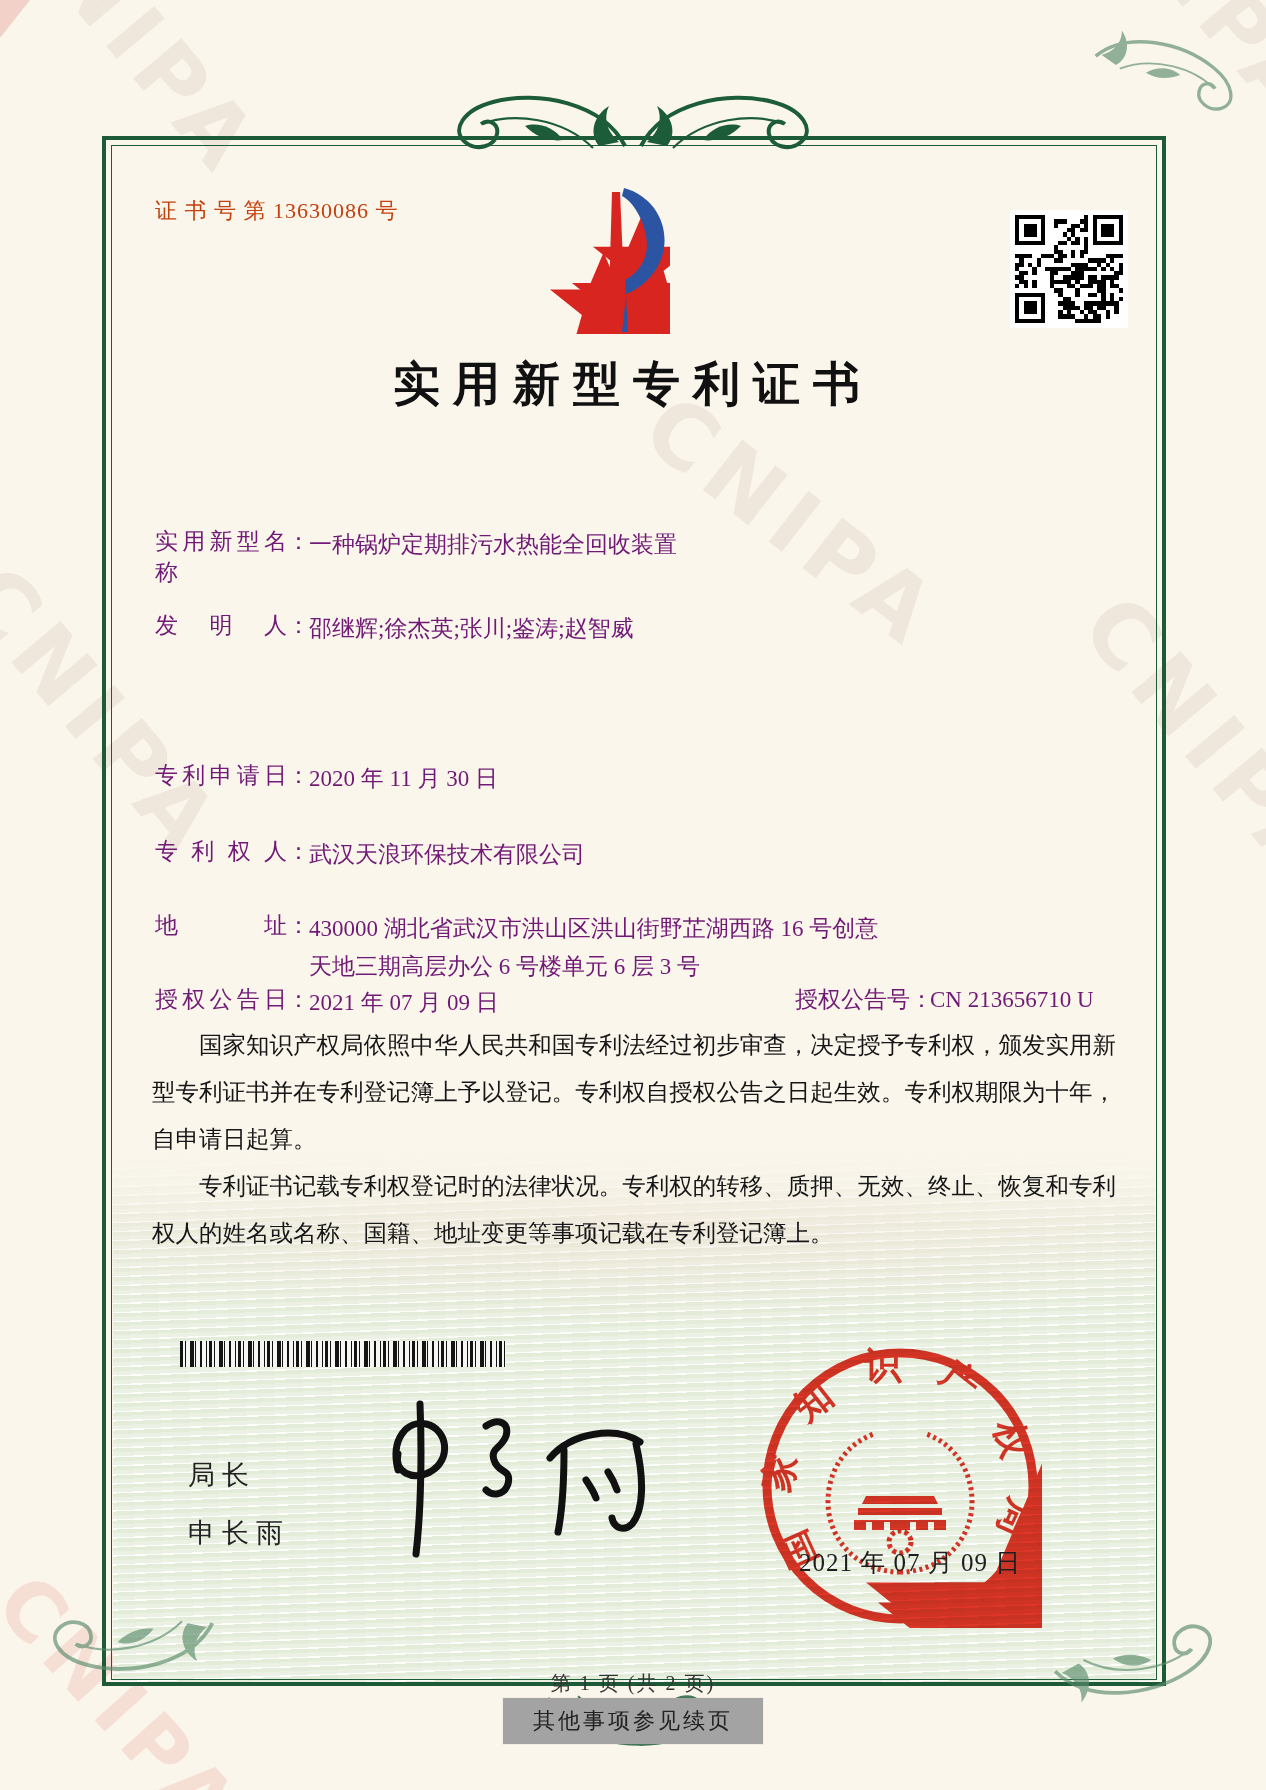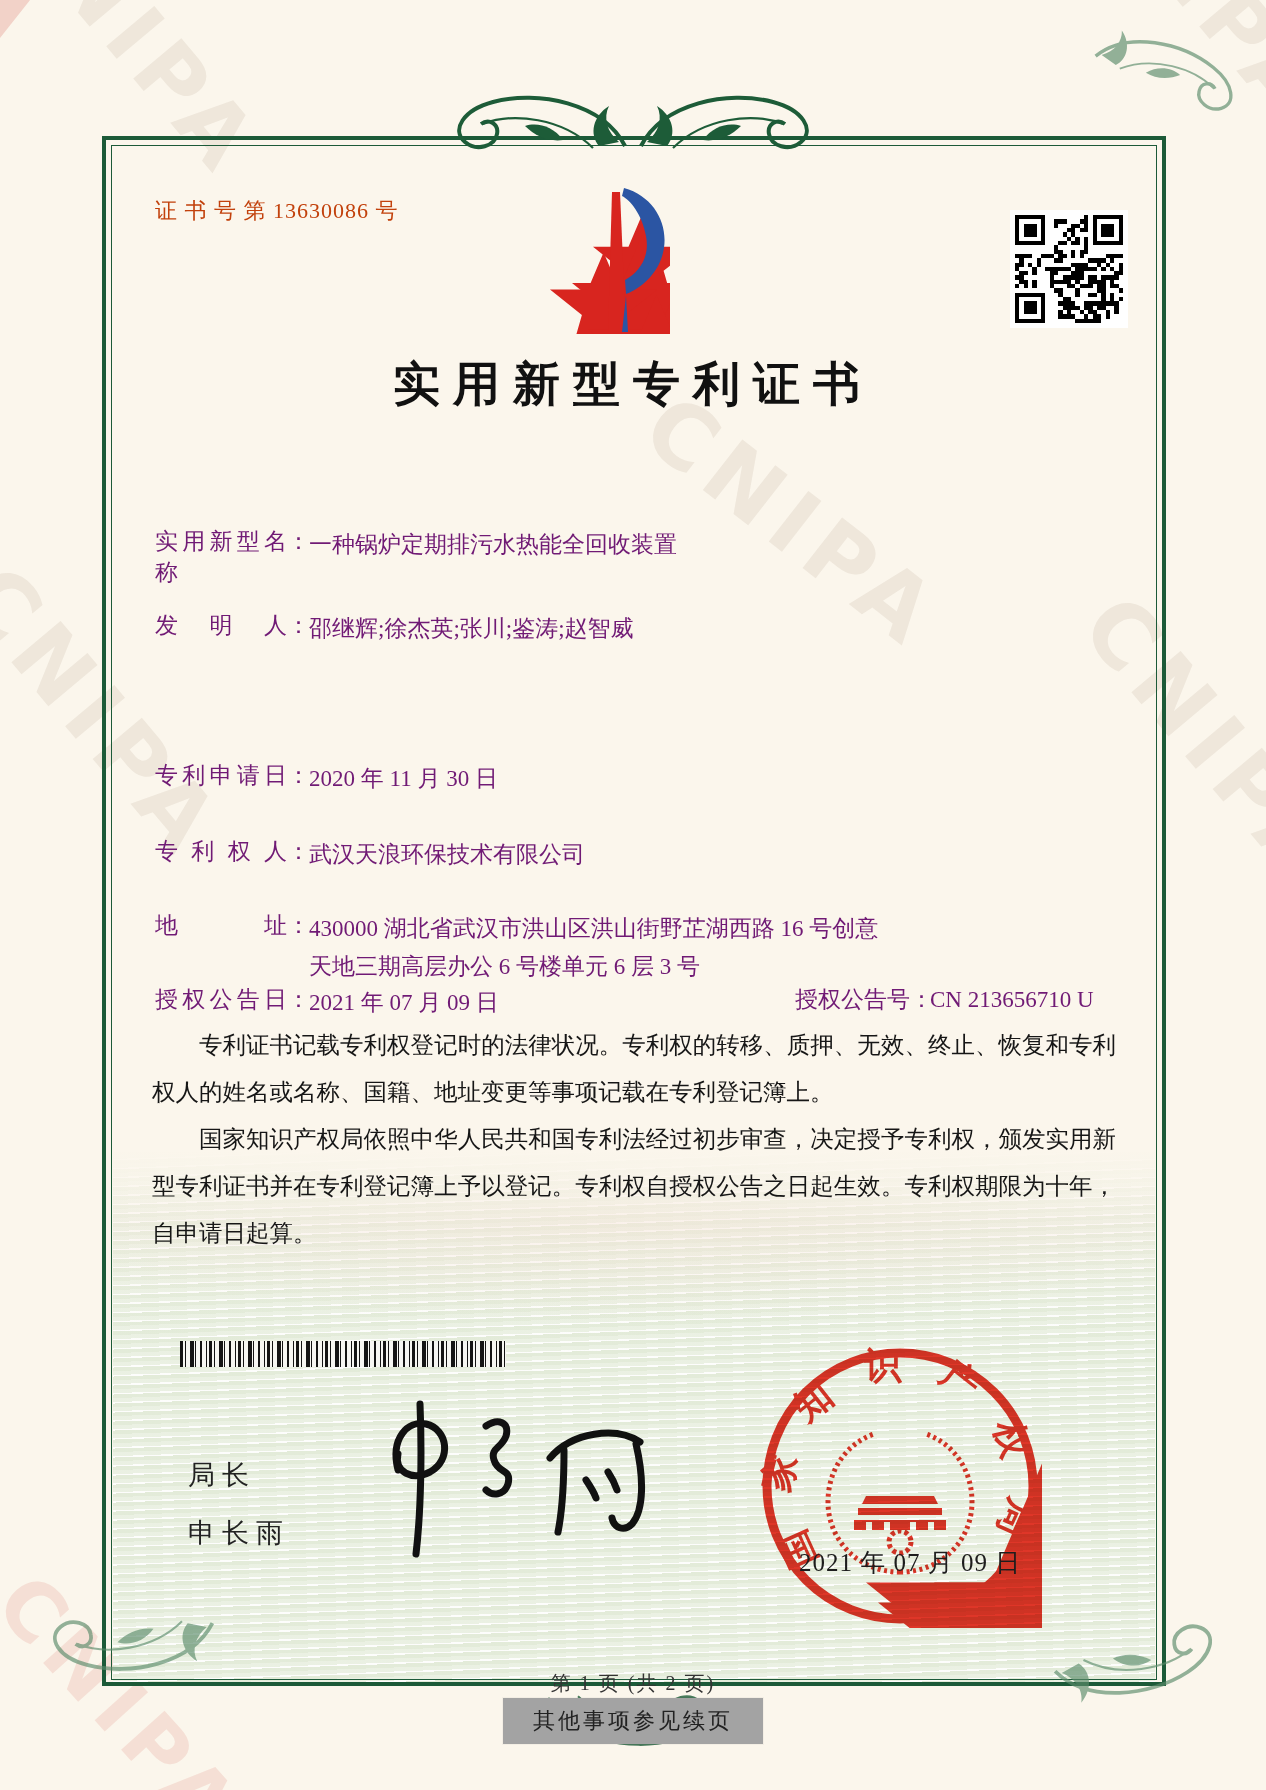--- a/index.html
+++ b/index.html
@@ -370,22 +370,22 @@
     <span class="flabel">地址</span><span class="fcolon">：</span><span class="fvalue"><span>430000  湖北省武汉市洪山区洪山街野芷湖西路 16 号创意</span><br><span>天地三期高层办公 6 号楼单元 6 层 3 号</span></span>
   </div>
   <div class="field" style="top:984px;width:980px;">
     <span class="flabel">授权公告日</span><span class="fcolon">：</span><span class="fvalue">2021 年 07 月 09 日</span>
     <span class="grant-right">
       <span>授权公告号</span><span class="fcolon">：</span><span>CN 213656710 U</span>
     </span>
   </div>
 
   <div class="body-text">
+    <p>国家知识产权局依照中华人民共和国专利法经过初步审查，决定授予专利权，颁发实用新型专利证书并在专利登记簿上予以登记。专利权自授权公告之日起生效。专利权期限为十年，自申请日起算。</p>
     <p>专利证书记载专利权登记时的法律状况。专利权的转移、质押、无效、终止、恢复和专利权人的姓名或名称、国籍、地址变更等事项记载在专利登记簿上。</p>
-    <p>国家知识产权局依照中华人民共和国专利法经过初步审查，决定授予专利权，颁发实用新型专利证书并在专利登记簿上予以登记。专利权自授权公告之日起生效。专利权期限为十年，自申请日起算。</p>
   </div>
 
   <div class="barcode"></div>
 
   <div class="signer">
     <div>局长</div>
     <div>申长雨</div>
   </div>
 
   <svg class="signature" viewBox="0 0 310 190">

